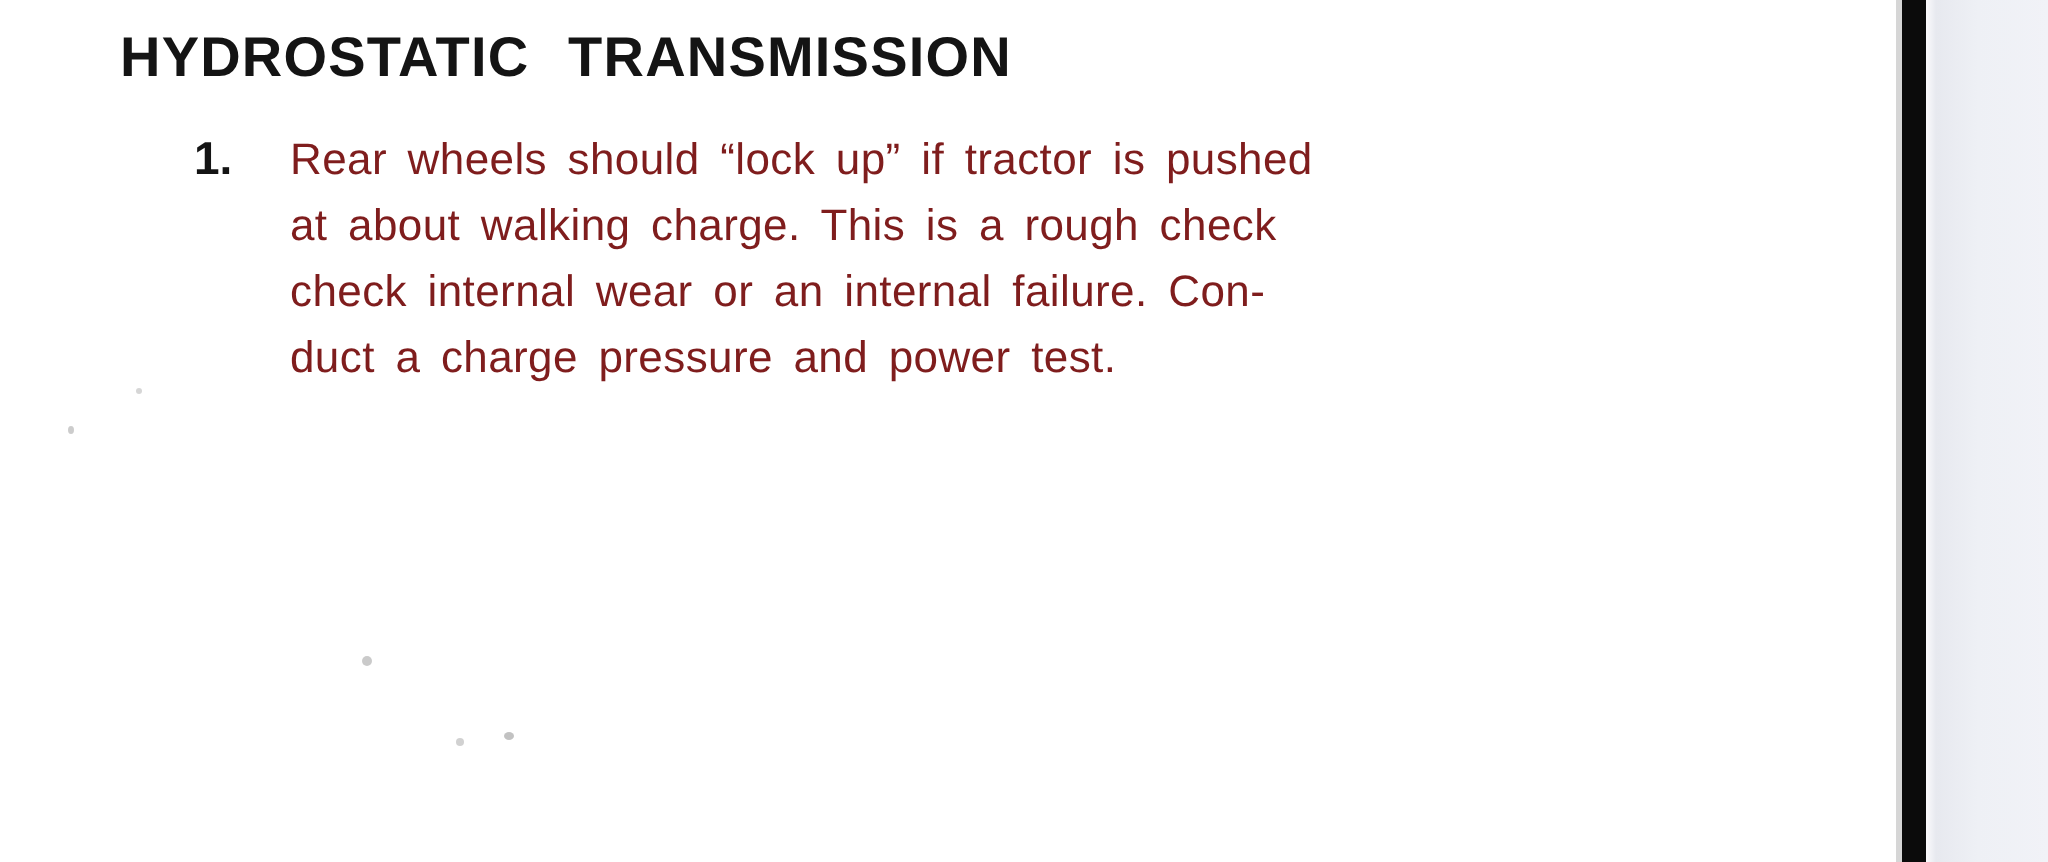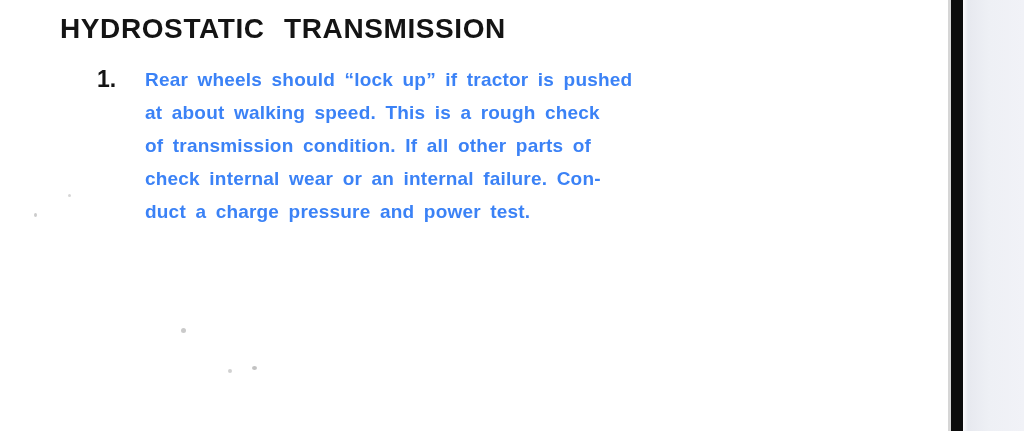--- a/index.html
+++ b/index.html
@@ -44,26 +44,26 @@
     font-weight: bold;
     color: #141414;
   }
   .lines {
     position: absolute;
     left: 48px;
     top: 0;
     width: 682px;
   }
   .line {
-    font-size: 19px;
+    font-size: 22px;
     line-height: 33px;
-    font-weight: bold;
+    font-weight: normal;
     letter-spacing: 0.2px;
     word-spacing: 4px;
-    color: #3b82f6;
+    color: #7f1d1d;
     text-align: justify;
     text-align-last: justify;
     height: 33px;
     white-space: nowrap;
     
   }
   .line::after { content: ""; display: inline-block; width: 100%; }
   .line.last {
     text-align: center;
     text-align-last: left;
@@ -112,22 +112,21 @@
 <body>
 
 <div class="page">
 
   <div class="heading">HYDROSTATIC TRANSMISSION</div>
 
   <div class="list-item">
     <span class="list-number">1.</span>
     <div class="lines">
       <div class="line">Rear wheels should “lock up” if tractor is pushed</div>
-      <div class="line">at about walking speed. This is a rough check</div>
-      <div class="line">of transmission condition. If all other parts of</div>
+      <div class="line">at about walking charge. This is a rough check</div>
       <div class="line">check internal wear or an internal failure. Con-</div>
       <div class="line last">duct a charge pressure and power test.</div>
     </div>
   </div>
 
   <div class="speck s1"></div>
   <div class="speck s2"></div>
   <div class="speck s3"></div>
   <div class="speck s4"></div>
   <div class="speck s5"></div>

